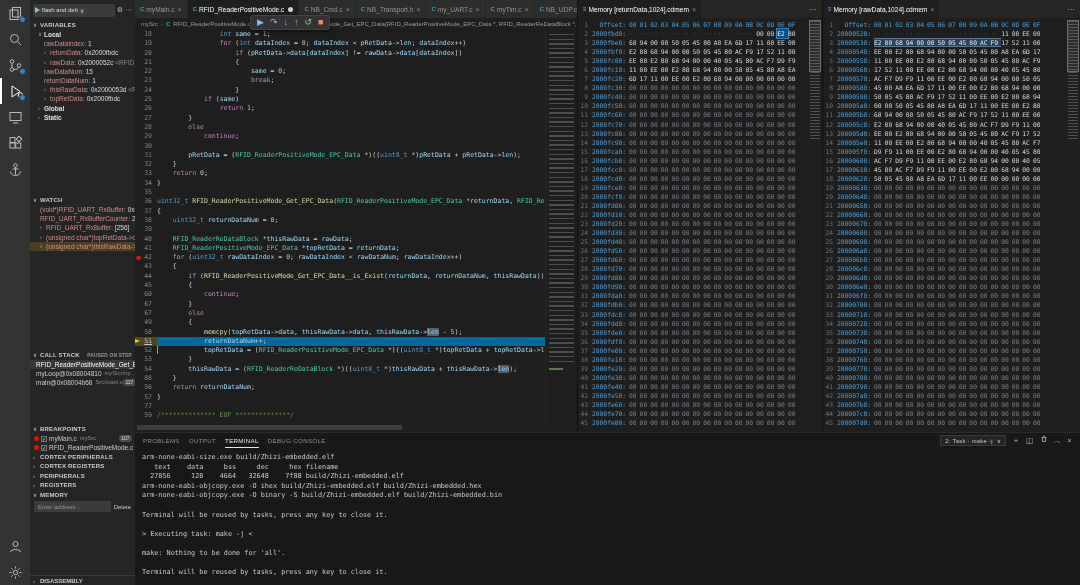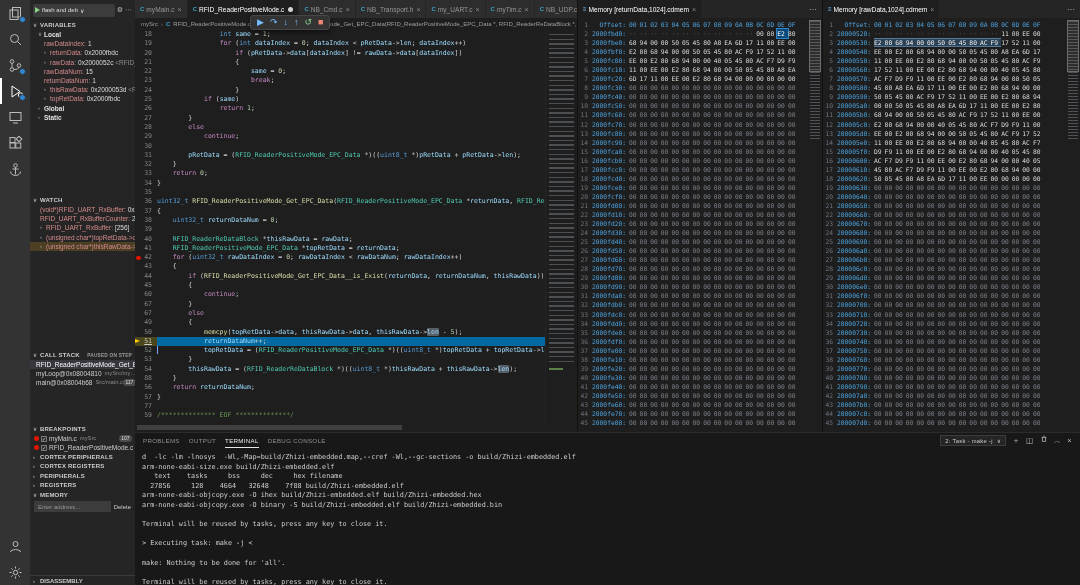--- a/index.html
+++ b/index.html
@@ -2377,23 +2377,22 @@
           <span class="p-ic">
             <svg viewBox="0 0 10 10">
                 <path d="M2 3 h6 M3 3 v5 h4 v-5 M4 1.5 h2"></path>
               </svg>
           </span>
           <span class="p-ic">︿</span>
           <span class="p-ic">×</span>
         </div>
       </div>
       <div id="terminal">
-          <div class="t-line">d  -lc -lm -lnosys  -Wl,-Map=build/Zhizi-embedded.map,--cref -Wl,--gc-sections -o build/Zhizi-embedded.elf</div>
           <div class="t-line">arm-none-eabi-size.exe build/Zhizi-embedded.elf</div>
-          <div class="t-line">   text    tasks     bss     dec     hex filename</div>
+          <div class="t-line">   text    data     bss     dec     hex filename</div>
           <div class="t-line">  27856     128    4664   32648    7f88 build/Zhizi-embedded.elf</div>
           <div class="t-line">arm-none-eabi-objcopy.exe -O ihex build/Zhizi-embedded.elf build/Zhizi-embedded.hex</div>
           <div class="t-line">arm-none-eabi-objcopy.exe -O binary -S build/Zhizi-embedded.elf build/Zhizi-embedded.bin</div>
           <div class="t-line">&nbsp;</div>
           <div class="t-line">Terminal will be reused by tasks, press any key to close it.</div>
           <div class="t-line">&nbsp;</div>
           <div class="t-line">&gt; Executing task: make -j &lt;</div>
           <div class="t-line">&nbsp;</div>
           <div class="t-line">make: Nothing to be done for 'all'.</div>
           <div class="t-line">&nbsp;</div>

